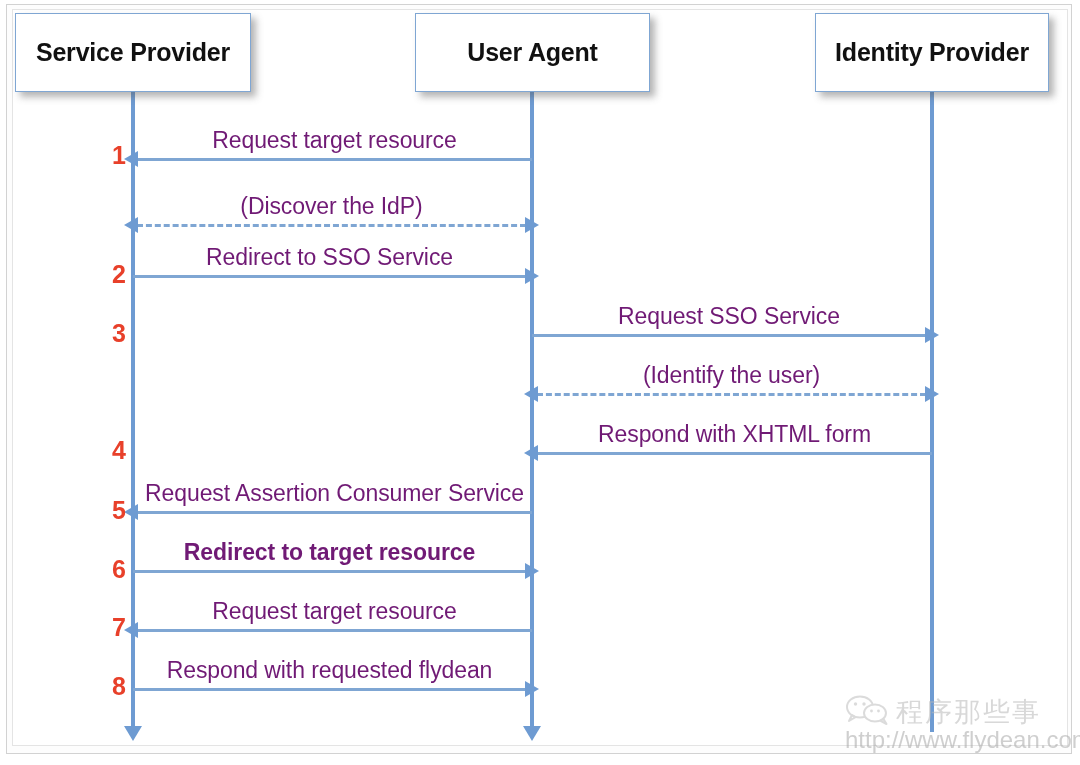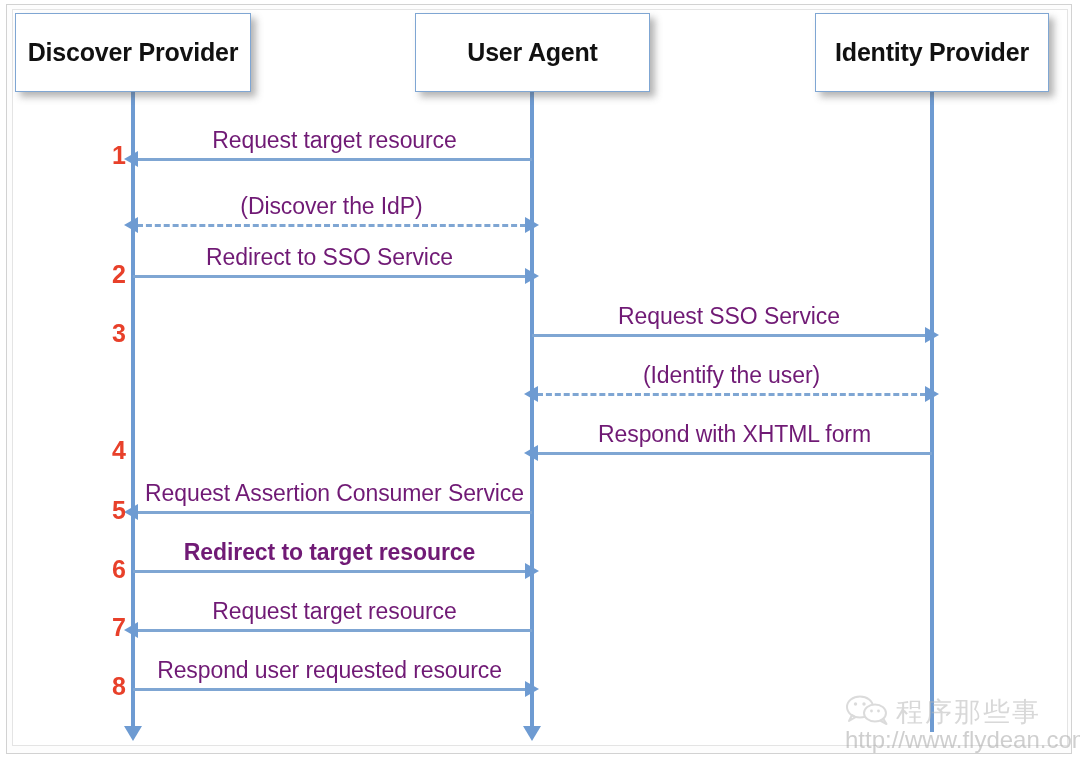--- a/index.html
+++ b/index.html
@@ -162,21 +162,21 @@
 </style>
 </head>
 <body>
 
 <div id="canvas">
 
   <div class="outer-frame"></div>
   <div class="inner-frame"></div>
 
   <div class="actor-box" style="left:15px; top:13px; width:236px; height:79px;">
-    <span class="actor-label">Discover Provider</span>
+    <span class="actor-label">Service Provider</span>
   </div>
 
   <div class="actor-box" style="left:415px; top:13px; width:235px; height:79px;">
     <span class="actor-label">User Agent</span>
   </div>
 
   <div class="actor-box" style="left:815px; top:13px; width:234px; height:79px;">
     <span class="actor-label">Identity Provider</span>
   </div>
 
@@ -248,21 +248,21 @@
   <div class="msg" style="left:137px; top:629px; width:395px;">
     <div class="line"></div>
     <div class="head left"></div>
     <div class="msg-label">Request target resource</div>
   </div>
 
   <div class="step-num" style="left:100px; top:672px;">8</div>
   <div class="msg" style="left:133px; top:688px; width:393px;">
     <div class="line"></div>
     <div class="head right"></div>
-    <div class="msg-label">Respond user requested resource</div>
+    <div class="msg-label">Respond with requested flydean</div>
   </div>
 
   <div class="watermark" style="left:845px; top:694px;">
     <div class="wm-row">
       <span style="display:inline-block;">
         <svg width="44" height="32" viewBox="0 0 44 32" aria-hidden="true">
           <ellipse cx="15" cy="13" rx="13" ry="10.5" fill="none" stroke="#bfbfbf" stroke-width="2"></ellipse>
           <path d="M7 21 L4 27 L10.5 23.2 Z" fill="none" stroke="#bfbfbf" stroke-width="2" stroke-linejoin="round"></path>
           <circle cx="10.5" cy="10" r="1.7" fill="#bfbfbf"></circle>
           <circle cx="19" cy="10" r="1.7" fill="#bfbfbf"></circle>

